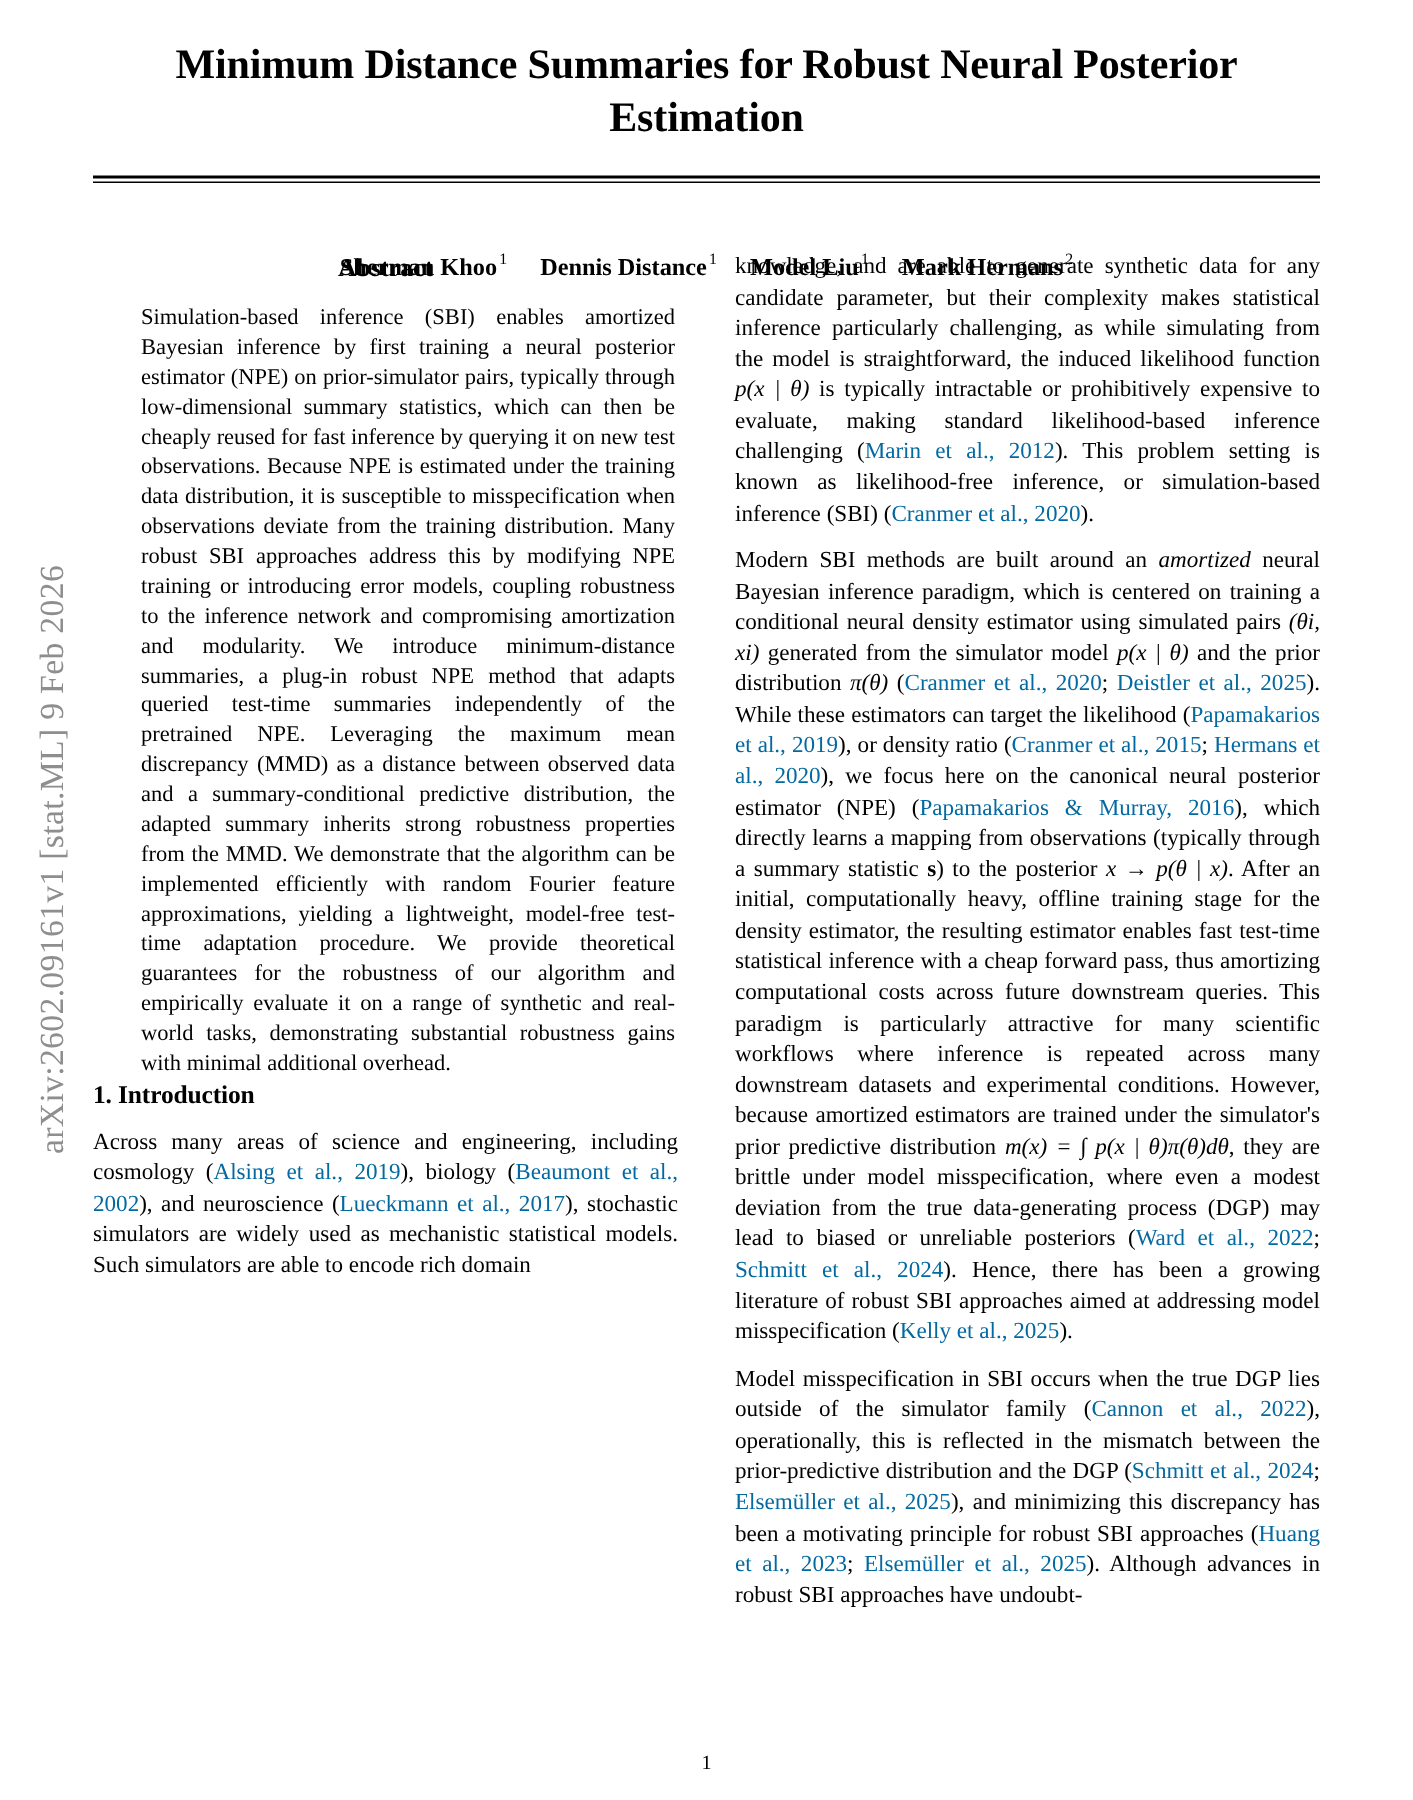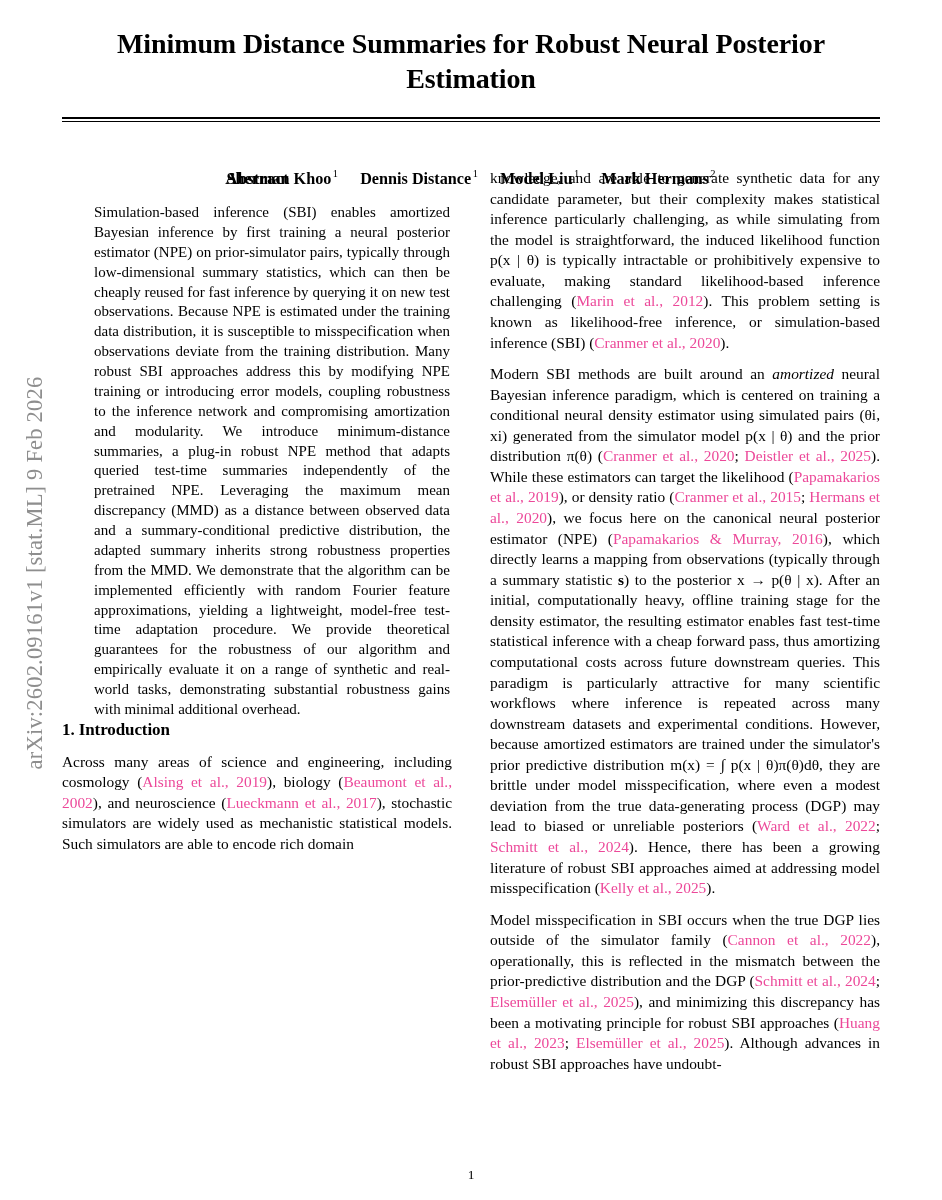--- a/index.html
+++ b/index.html
@@ -99,24 +99,25 @@
     padding: 0 2px 0 32px;
   }
   p.body {
     font-size: 15.4px;
     line-height: 1.335;
     text-align: justify;
     margin: 0 0 11px 0;
     hyphens: manual;
   }
   p.body.tight { margin-bottom: 0; }
-  .cite { color: #ec4899; }
+  .cite { color: #0369a1; }
   .it { font-style: italic; }
   .mathy {
     font-family: "Liberation Serif", "DejaVu Serif", serif;
+    font-style: italic;
   }
   .bfup { font-weight: bold; font-style: normal; }
 
   
   #intro-head { }
 
   
   #page-number {
     position: absolute;
     bottom: 17px;

